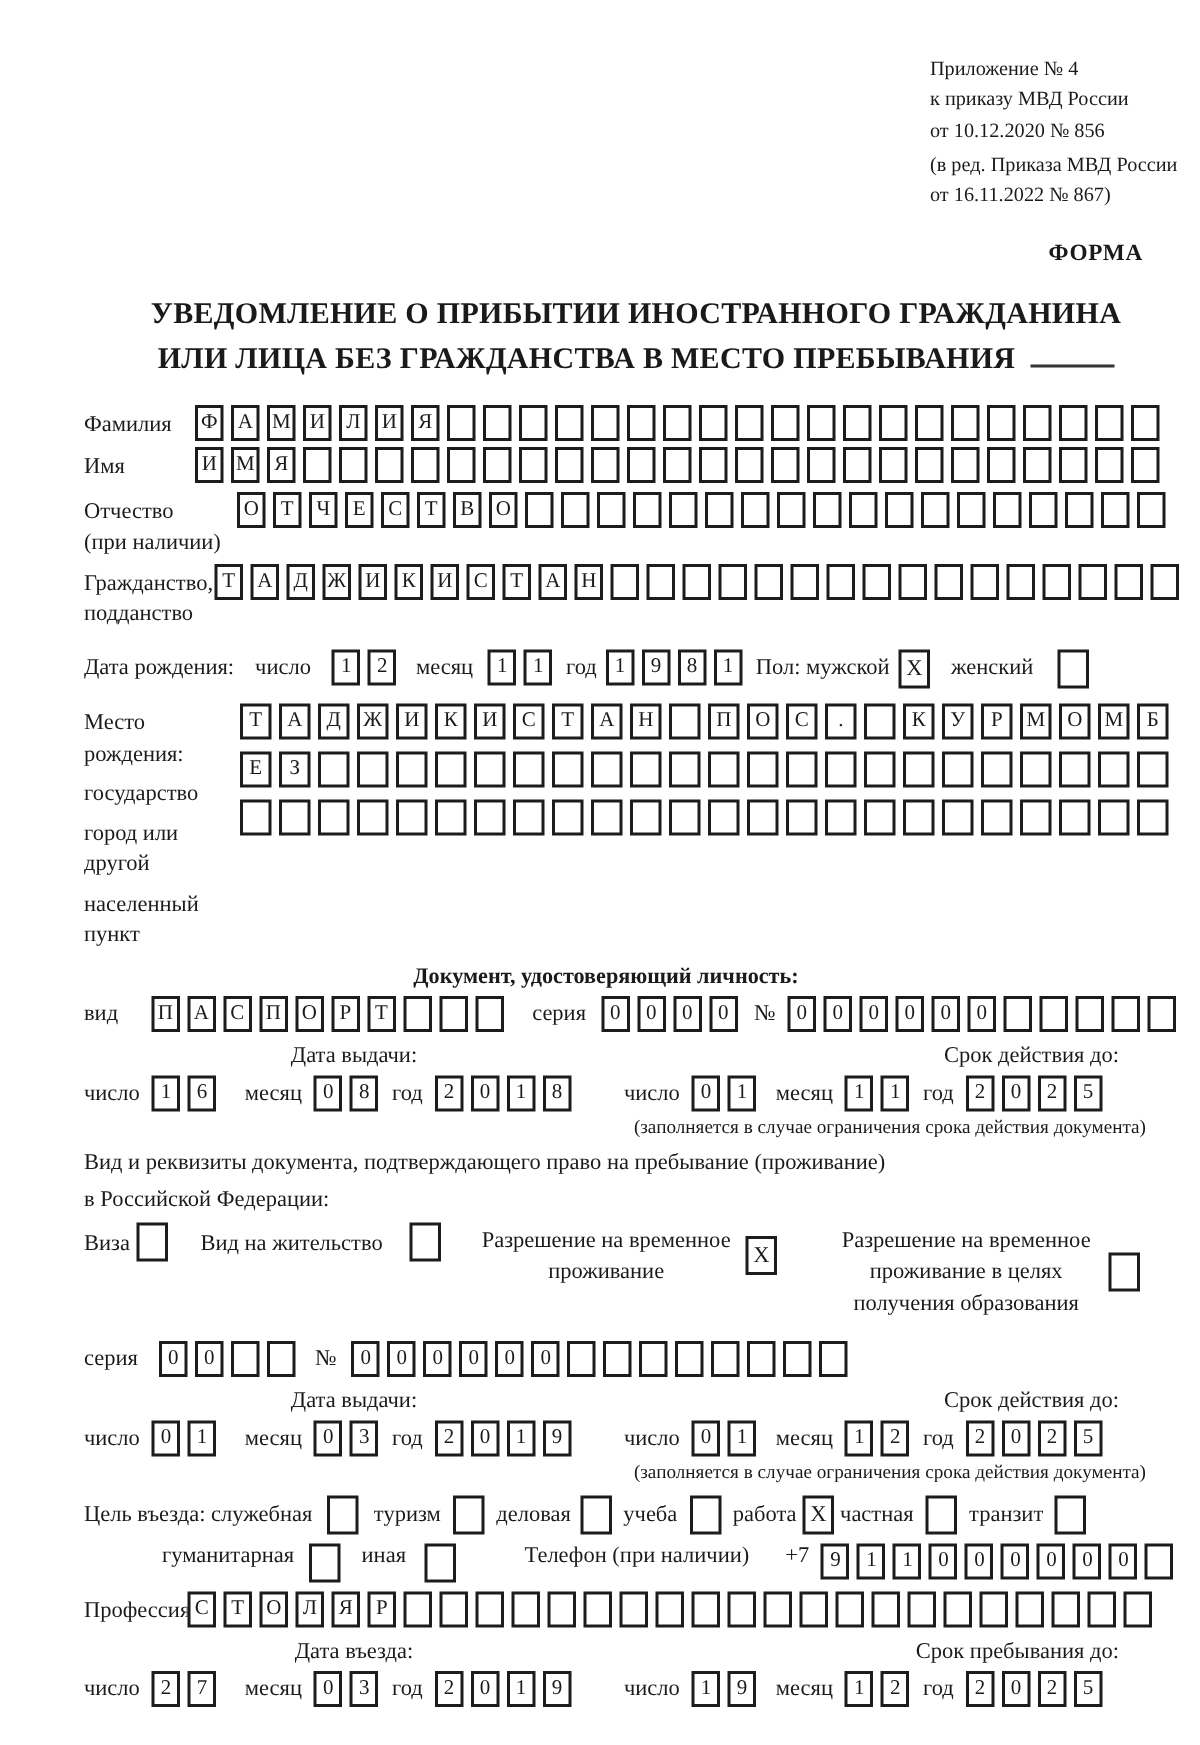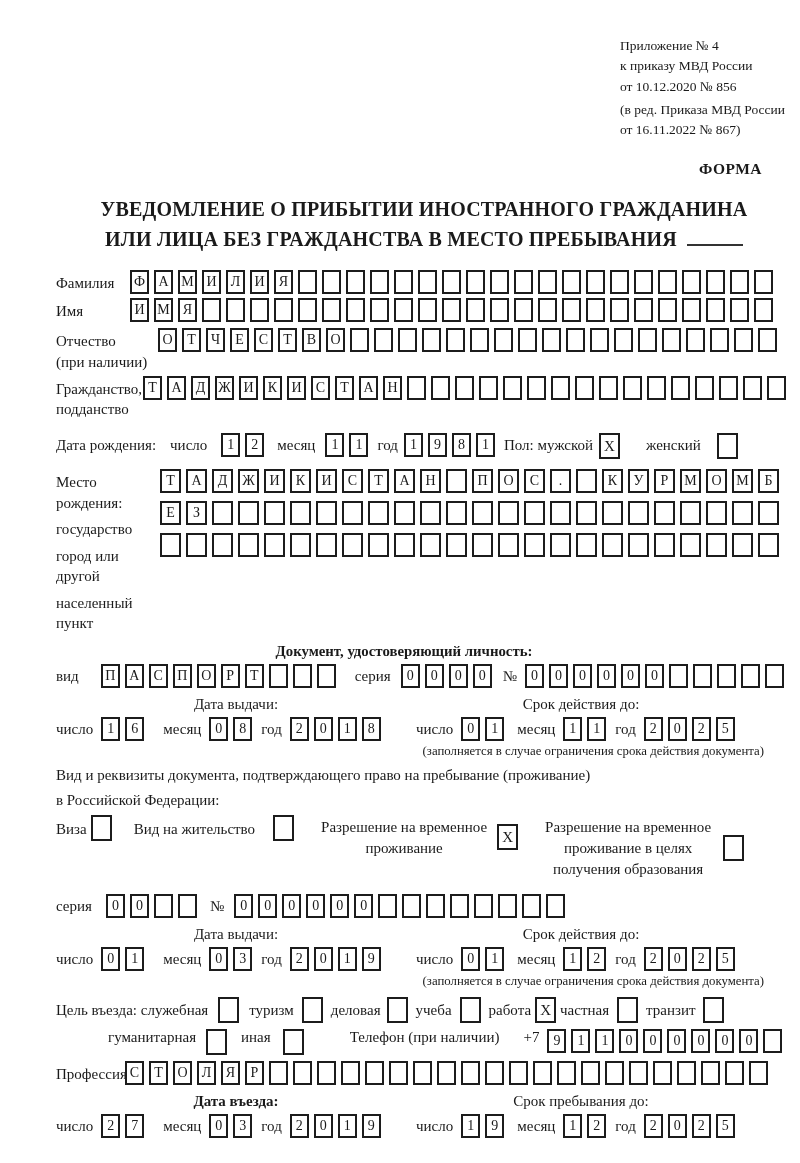--- a/index.html
+++ b/index.html
@@ -31,21 +31,21 @@
   .wide .cell { width:21px; }
   .cb {
     width:21px; height:26px; border:2px solid #1c1c1c; display:inline-flex;
     align-items:center; justify-content:center; font-size:15px; flex-shrink:0;
     vertical-align:middle;
   }
   .lbl { padding-top:4px; }
   .center-head { text-align:center; font-weight:bold; margin-top:10px; margin-right:40px; font-size:14.8px; }
   .heads { margin-top:8px; }
   .heads .hl { width:360px; text-align:center; }
-  .heads .hr { width:330px; text-align:center; }
+  .heads .hr { width:330px; text-align:right; }
   .dgroup { display:flex; align-items:flex-start; }
   .dgroup .lbl { margin-right:8px; }
   .note { font-size:12.8px; text-align:right; margin-top:3px; margin-right:28px; }
   .mt4{margin-top:4px}.mt6{margin-top:6px}.mt8{margin-top:8px}.mt10{margin-top:10px}
   .mt14{margin-top:14px}.mt16{margin-top:16px}
   .opt { display:flex; align-items:center; }
   .opt .cb { margin-left:7px; }
   .opt-text { line-height:1.4; text-align:center; padding-top:2px; }
 </style>
 </head>
@@ -221,21 +221,21 @@
       </div>
     <div class="lbl" style="margin:0 6px 0 4px">год</div>
     <div class="cells">
         <span class="cell">1</span>
         <span class="cell">9</span>
         <span class="cell">8</span>
         <span class="cell">1</span>
       </div>
     <div class="lbl" style="margin-left:4px">Пол: мужской</div>
     <span class="cb" style="margin-left:6px">X</span>
-    <div class="lbl" style="margin-left:26px">женский</div>
+    <div class="lbl" style="margin-left:14px">женский</div>
     <span class="cb" style="margin-left:16px"></span>
   </div>
 
   <div class="frow mt10">
     <div class="flabel" style="width:104px">
       <div>Место рождения:</div>
       <div style="margin-top:6px">государство</div>
       <div style="margin-top:7px">город или другой</div>
       <div style="margin-top:6px">населенный пункт</div>
     </div>
@@ -418,21 +418,21 @@
       <span class="cb" style="margin-left:4px"></span>
     </div>
     <div class="opt" style="margin-left:22px">
       <div class="opt-text">Вид на жительство</div>
       <span class="cb" style="margin-left:18px"></span>
     </div>
     <div class="opt" style="margin-left:24px">
       <div class="opt-text" style="max-width:172px">Разрешение на временное проживание</div>
       <span class="cb">X</span>
     </div>
-    <div class="opt" style="margin-left:22px">
+    <div class="opt" style="margin-left:38px">
       <div class="opt-text" style="max-width:176px">Разрешение на временное проживание в целях получения образования</div>
       <span class="cb"></span>
     </div>
   </div>
 
   <div class="frow mt14">
     <div class="lbl" style="margin-right:14px">серия</div>
     <div class="cells">
         <span class="cell">0</span>
         <span class="cell">0</span>
@@ -571,21 +571,21 @@
         <span class="cell"></span>
         <span class="cell"></span>
         <span class="cell"></span>
         <span class="cell"></span>
         <span class="cell"></span>
         <span class="cell"></span>
       </div>
   </div>
 
   <div class="frow heads">
-    <div class="hl" style="font-weight:bold">Дата въезда:</div>
+    <div class="hl" style="font-weight:normal">Дата въезда:</div>
     <div class="hr" style="font-weight:normal">Срок пребывания до:</div>
   </div>
 
   <div class="frow mt4">
     <div class="dgroup" style="width:360px">
       <div class="lbl">число</div>
       <div class="cells">
           <span class="cell">2</span>
           <span class="cell">7</span>
         </div>

